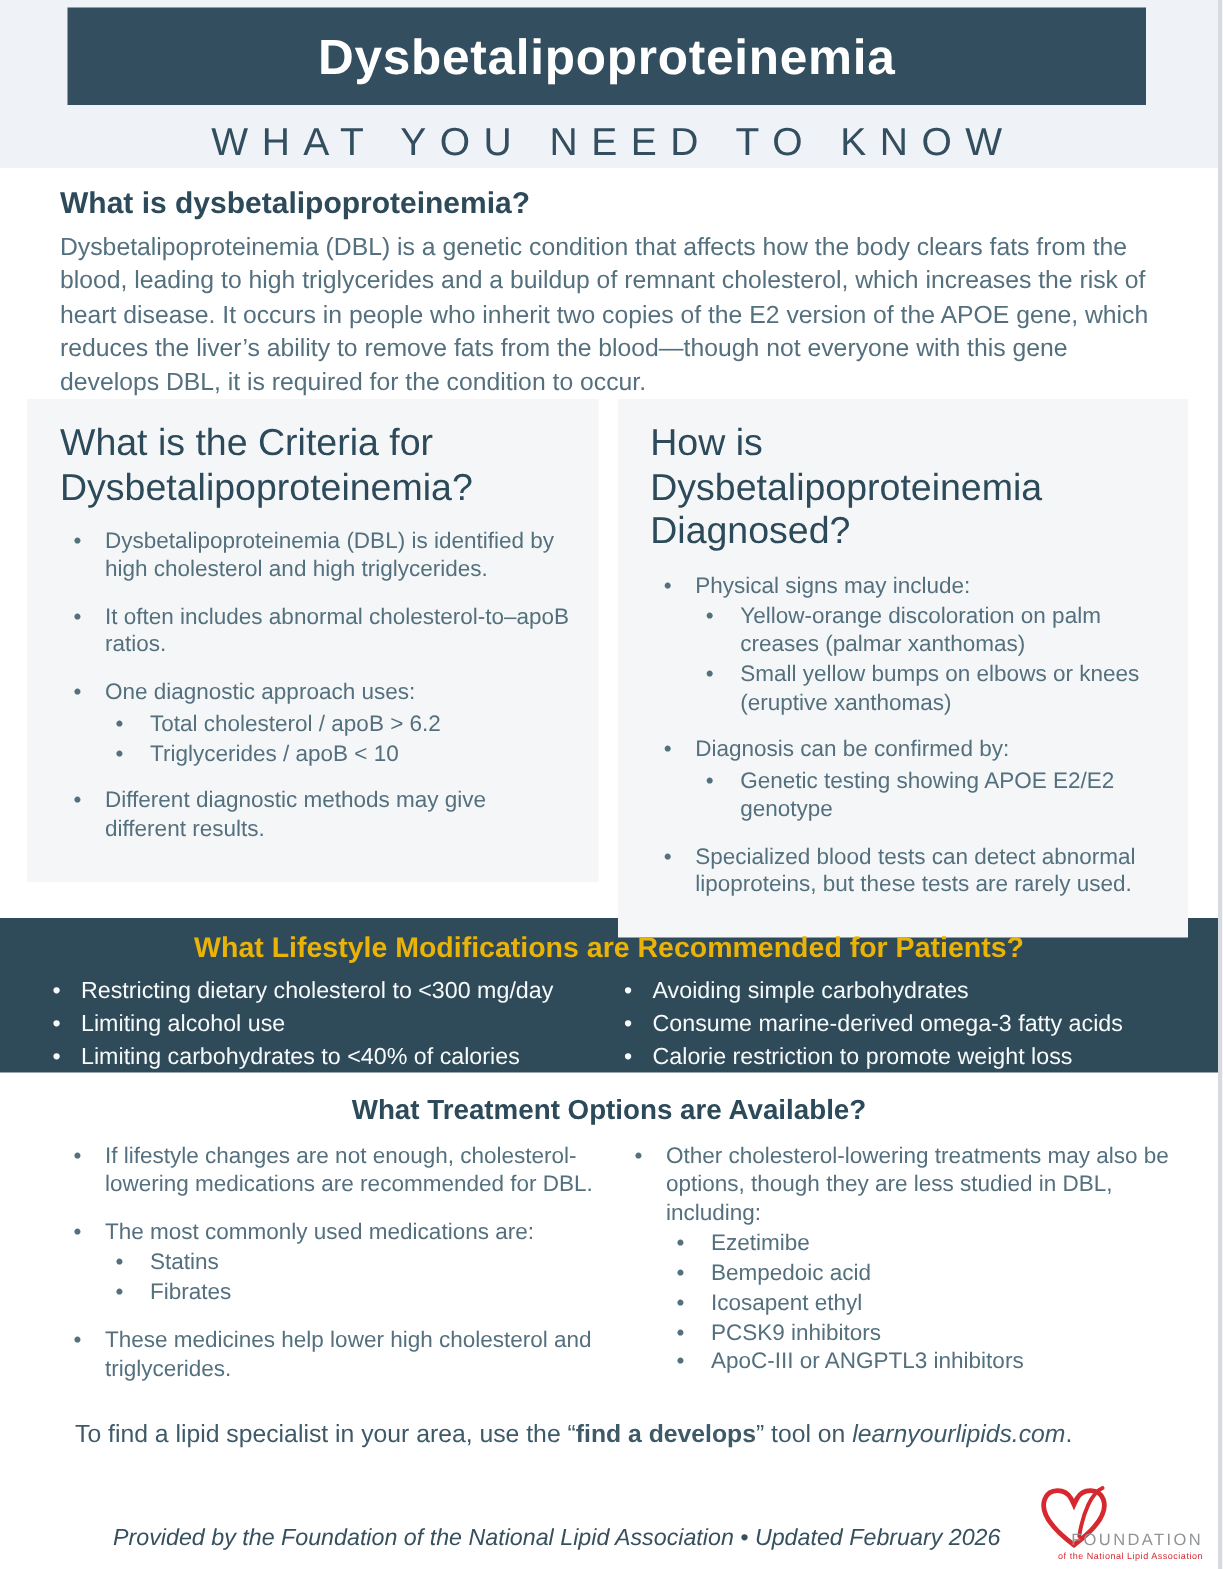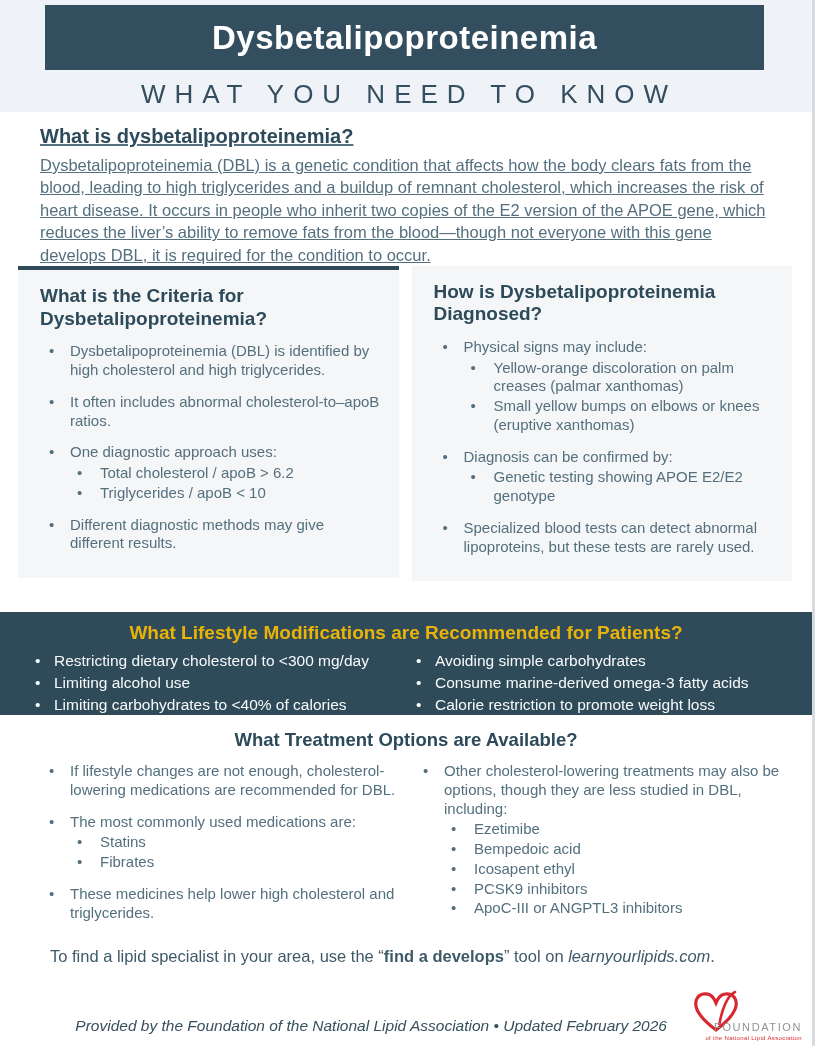--- a/index.html
+++ b/index.html
@@ -13,30 +13,30 @@
   }
 
   
   .masthead { height:112px; background:var(--header-zone-bg,#EFF2F6); padding:5px 48px 0 45px; }
   .title-bar { height:65px; background:var(--dark,#334E5F); display:flex; align-items:center; justify-content:center; }
   .title-bar h1 { margin:0; color:#ffffff; font-size:33px; font-weight:bold; letter-spacing:.5px; }
   .subtitle { text-align:center; padding-top:9px; font-size:26px; letter-spacing:9px; text-indent:9px;
               color:var(--dark,#334E5F); font-weight:400; }
 
   
-  .intro { height:154px; padding:13px 44px 0 40px;text-decoration:underline; }
+  .intro { height:154px; padding:13px 44px 0 40px; }
   .intro h2 { margin:0 0 6px 0; font-size:20px; font-weight:bold; color:var(--heading-text,#2C4A5A); }
   .intro p  { margin:0; font-size:16.5px; line-height:1.36; }
 
   
   .panels { height:312px; margin:0 20px 0 18px; display:flex; gap:13px; }
   .panel  { flex:1; display:flex; flex-direction:column; }
   .panel-topbar { height:11px; background:var(--dark-band,#2F4A59); }
   .panel-body { flex:1; background:var(--panel-bg,#F5F6F7); padding:15px 18px 12px 22px; }
-  .panel-body h3 { margin:0 0 12px 0; font-size:19px; line-height:1.18; font-weight:bold; color:var(--heading-text,#2C4A5A); }
+  .panel-body h3 { margin:0 0 12px 0; font-size:25px; line-height:1.18; font-weight:normal; color:var(--heading-text,#2C4A5A); }
 
   ul.bullets { list-style:none; margin:0; padding:0; font-size:15px; line-height:1.25; }
   ul.bullets > li { position:relative; padding-left:30px; margin:0 0 13px 0; }
   ul.bullets > li::before { content:"•"; position:absolute; left:9px; top:0; }
   ul.sub { list-style:none; margin:2px 0 0 0; padding:0; }
   ul.sub > li { position:relative; padding-left:30px; margin:1px 0; }
   ul.sub > li::before { content:"•"; position:absolute; left:7px; top:0; }
 
   
   .band { height:103px; margin-top:34px; background:var(--dark-band,#2F4A59); color:#F7FAFB; padding:10px 0 8px 0; }

